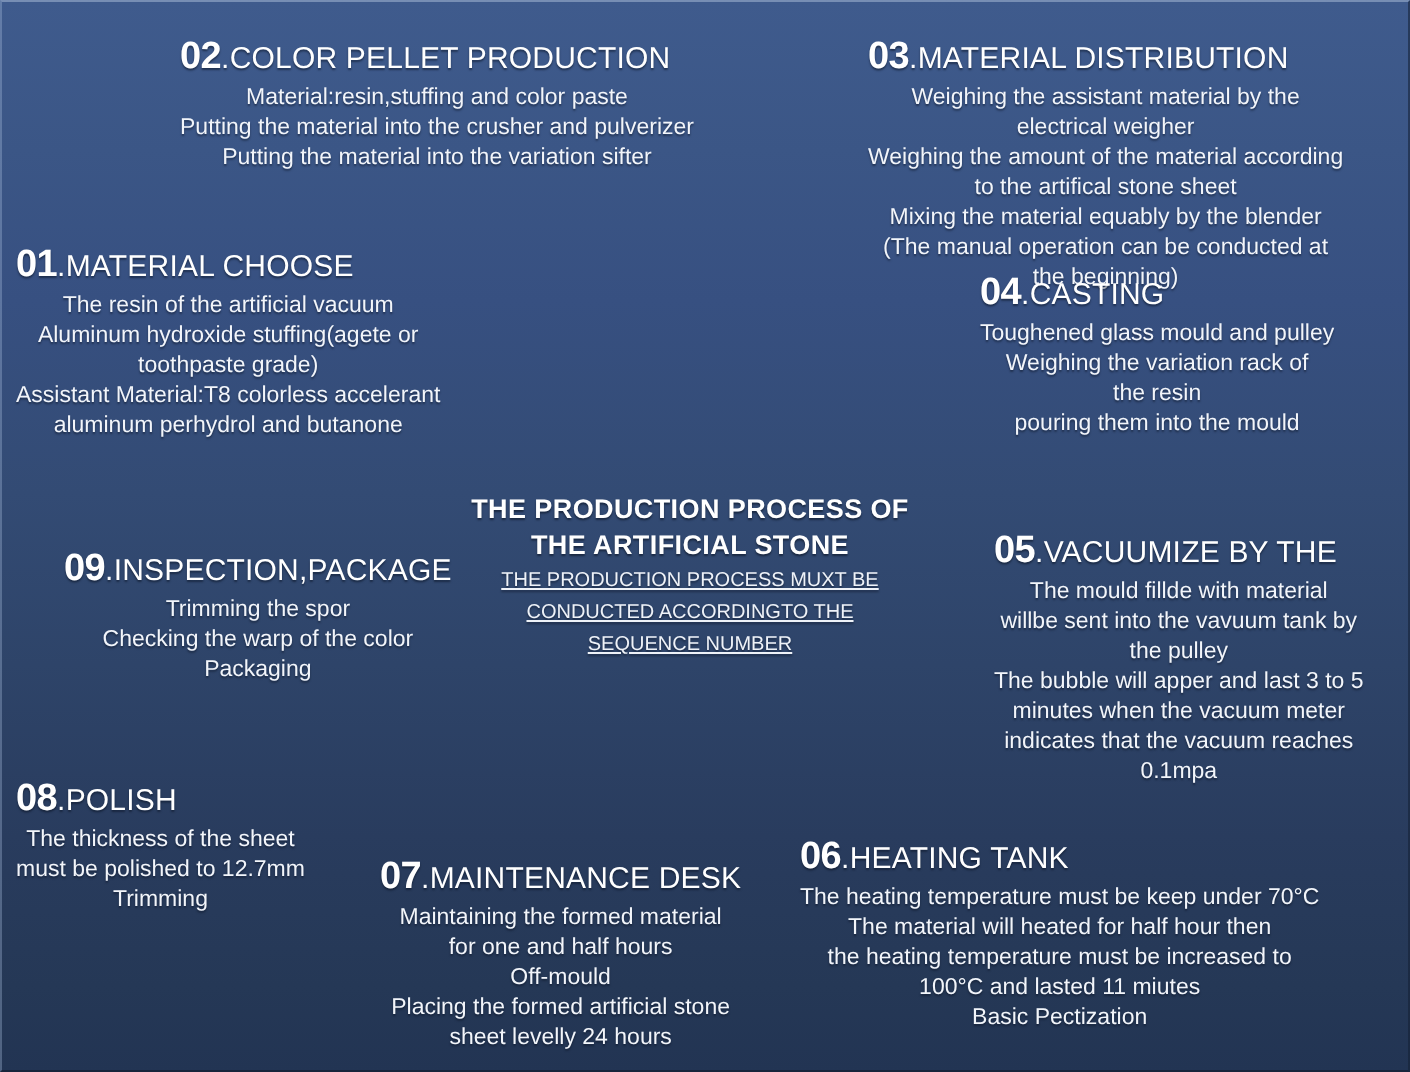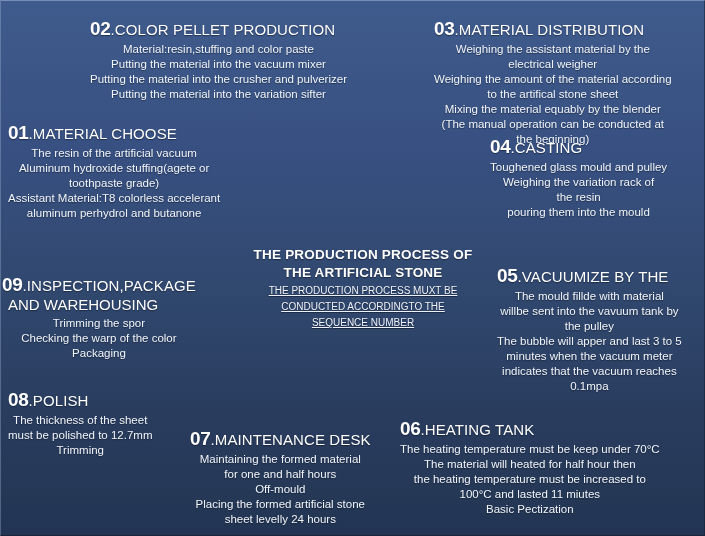--- a/index.html
+++ b/index.html
@@ -71,21 +71,21 @@
     text-shadow: 0 1px 1px rgba(10, 18, 34, 0.5);
   }
   .blk-body div {
     white-space: nowrap;
     text-align: center;
   }
 
   
   #center-title {
     position: absolute;
-    left: 223px;
+    left: 205px;
     top: 246px;
     width: 280px;
     text-align: center;
   }
   #center-title .ct-main {
     font-size: 13.5px;
     font-weight: 700;
     line-height: 1.30;
     letter-spacing: 0.2px;
     text-shadow: 0 1px 1px rgba(10, 18, 34, 0.6);
@@ -102,42 +102,41 @@
 
   
   #block-01 { left: 8px;   top: 122px; }
   #block-02 { left: 90px;  top: 18px;  }
   #block-03 { left: 398px; top: 18px; margin-left: 36px;  }
   #block-04 { left: 490px; top: 136px; }
   #block-05 { left: 497px; top: 265px; }
   #block-06 { left: 400px; top: 418px; }
   #block-07 { left: 190px; top: 428px; }
   #block-08 { left: 8px;   top: 389px; }
-  #block-09 { left: 2px;  top: 274px; }
+  #block-09 { left: 32px;  top: 274px; }
 
   
   #block-05 .blk-head,
   #block-05 .head-line2 { text-align: left; }
   #block-05 .head-line2 { padding-left: 34px; }
   #block-09 .head-line2 { padding-left: 6px; }
 </style>
 </head>
 <body>
 
 <div id="canvas">
 
   <div id="frame-edge"></div>
 
   <div class="block" id="block-02">
     <div class="blk-head">
       <span class="num">02</span><span class="ttl">.COLOR PELLET PRODUCTION</span>
     </div>
     <div class="blk-body">
       <div>Material:resin,stuffing and color paste</div>
-      <div>Putting the material into the vacuum mixer</div>
       <div>Putting the material into the crusher and pulverizer</div>
       <div>Putting the material into the variation sifter</div>
     </div>
   </div>
 
   <div class="block" id="block-03">
     <div class="blk-head">
       <span class="num">03</span><span class="ttl">.MATERIAL DISTRIBUTION</span>
     </div>
     <div class="blk-body">
@@ -196,21 +195,20 @@
       <div>minutes when the vacuum meter</div>
       <div>indicates that the vacuum reaches</div>
       <div>0.1mpa</div>
     </div>
   </div>
 
   <div class="block" id="block-09">
     <div class="blk-head">
       <span class="num">09</span><span class="ttl">.INSPECTION,PACKAGE</span>
     </div>
-    <div class="head-line2">AND WAREHOUSING</div>
     <div class="blk-body">
       <div>Trimming the spor</div>
       <div>Checking the warp of the color</div>
       <div>Packaging</div>
     </div>
   </div>
 
   <div class="block" id="block-08">
     <div class="blk-head">
       <span class="num">08</span><span class="ttl">.POLISH</span>

